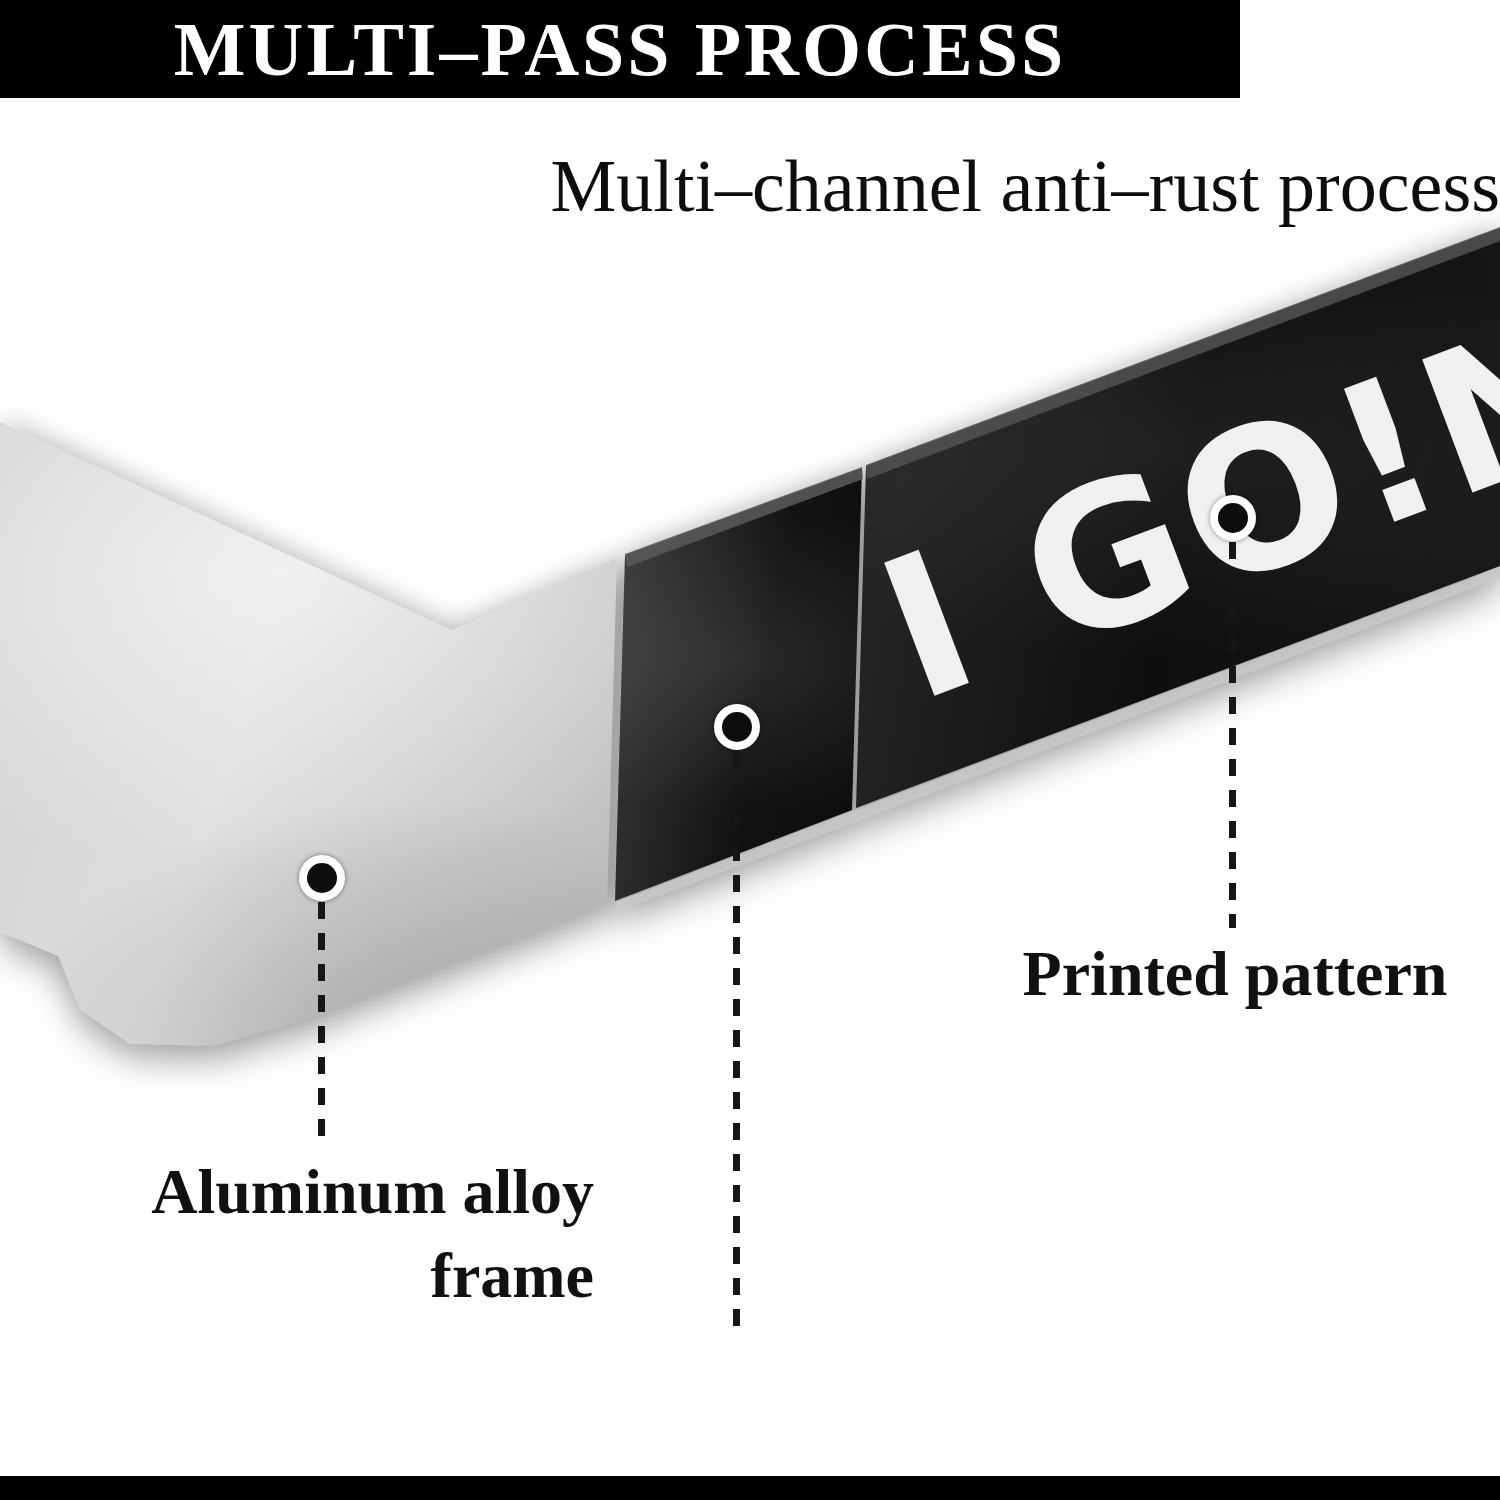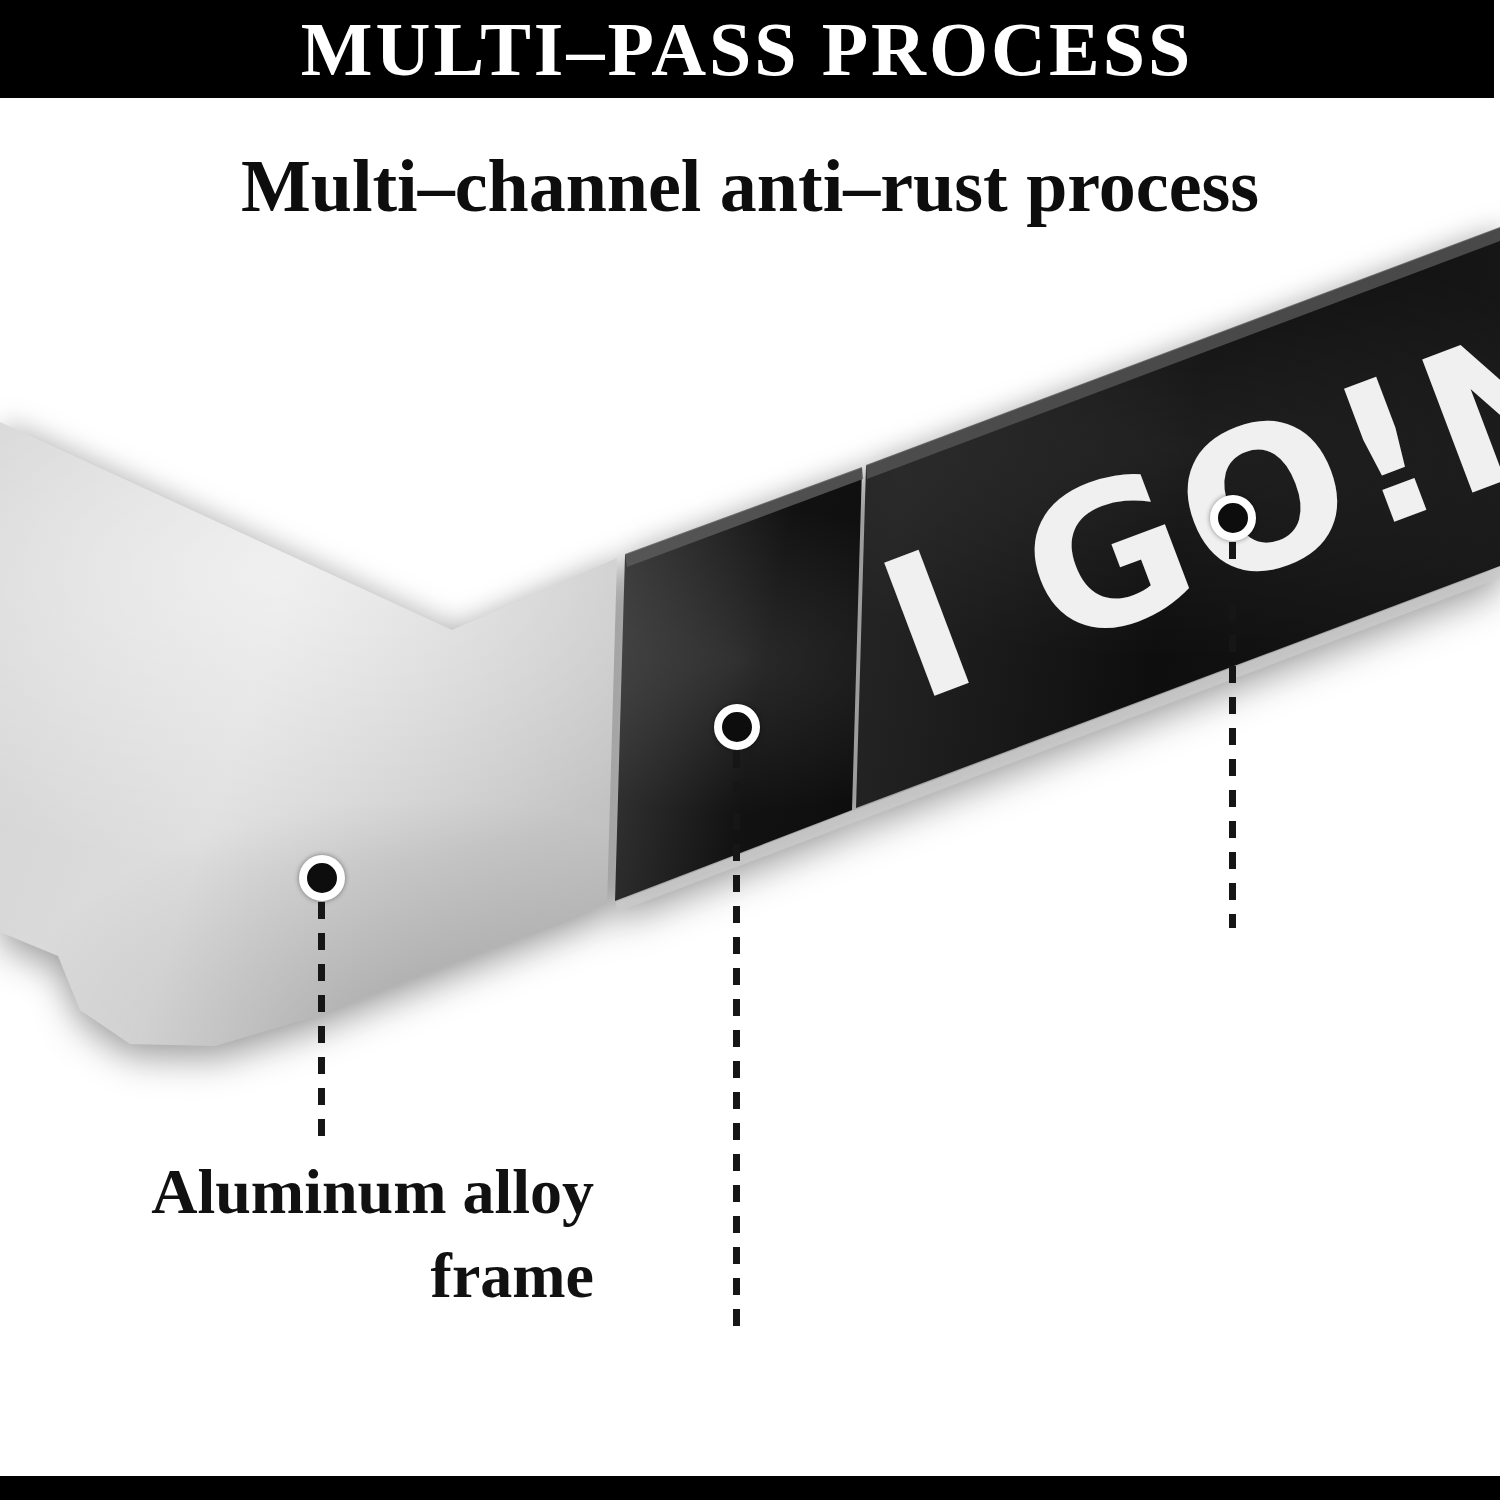--- a/index.html
+++ b/index.html
@@ -9,42 +9,42 @@
     height: 1500px;
     background: #ffffff;
     overflow: hidden;
     font-family: "Liberation Serif", serif;
   }
 
   
   .top-banner {
     position: absolute;
     left: 0; top: 0;
-    width: 1494px; height: 98px;
+    width: 1240px; height: 98px;
     background: #000000;
     display: flex; align-items: center; justify-content: center;
   }
   .top-banner h1 {
     margin: 0;
     color: #ffffff;
     font-size: 76px;
     font-weight: bold;
     letter-spacing: 3px;
     white-space: nowrap;
   }
 
   
   .subtitle {
     position: absolute;
     left: 0; top: 138px;
     width: 1500px;
-    text-align: center;
+    text-align: right;
     color: #0d0d0d;
     font-size: 74px;
-    font-weight: bold;
+    font-weight: normal;
     line-height: 1.32;
   }
 
   
   .frame-graphic {
     position: absolute;
     inset: 0;
     filter: drop-shadow(0 14px 18px rgba(0,0,0,0.32)) drop-shadow(5px -5px 12px rgba(0,0,0,0.14));
   }
   .poly { position: absolute; inset: 0; }
@@ -168,16 +168,17 @@
 
   <div class="dot dot-a"></div>
   <div class="dash dash-a"></div>
   <div class="callout-label label-a">Aluminum alloy frame</div>
 
   <div class="dot dot-b"></div>
   <div class="dash dash-b"></div>
 
   <div class="dot dot-c"></div>
   <div class="dash dash-c"></div>
+  <div class="callout-label label-c">Printed pattern</div>
 
   <footer class="bottom-banner"></footer>
 
 </div>
 
 </body></html>

